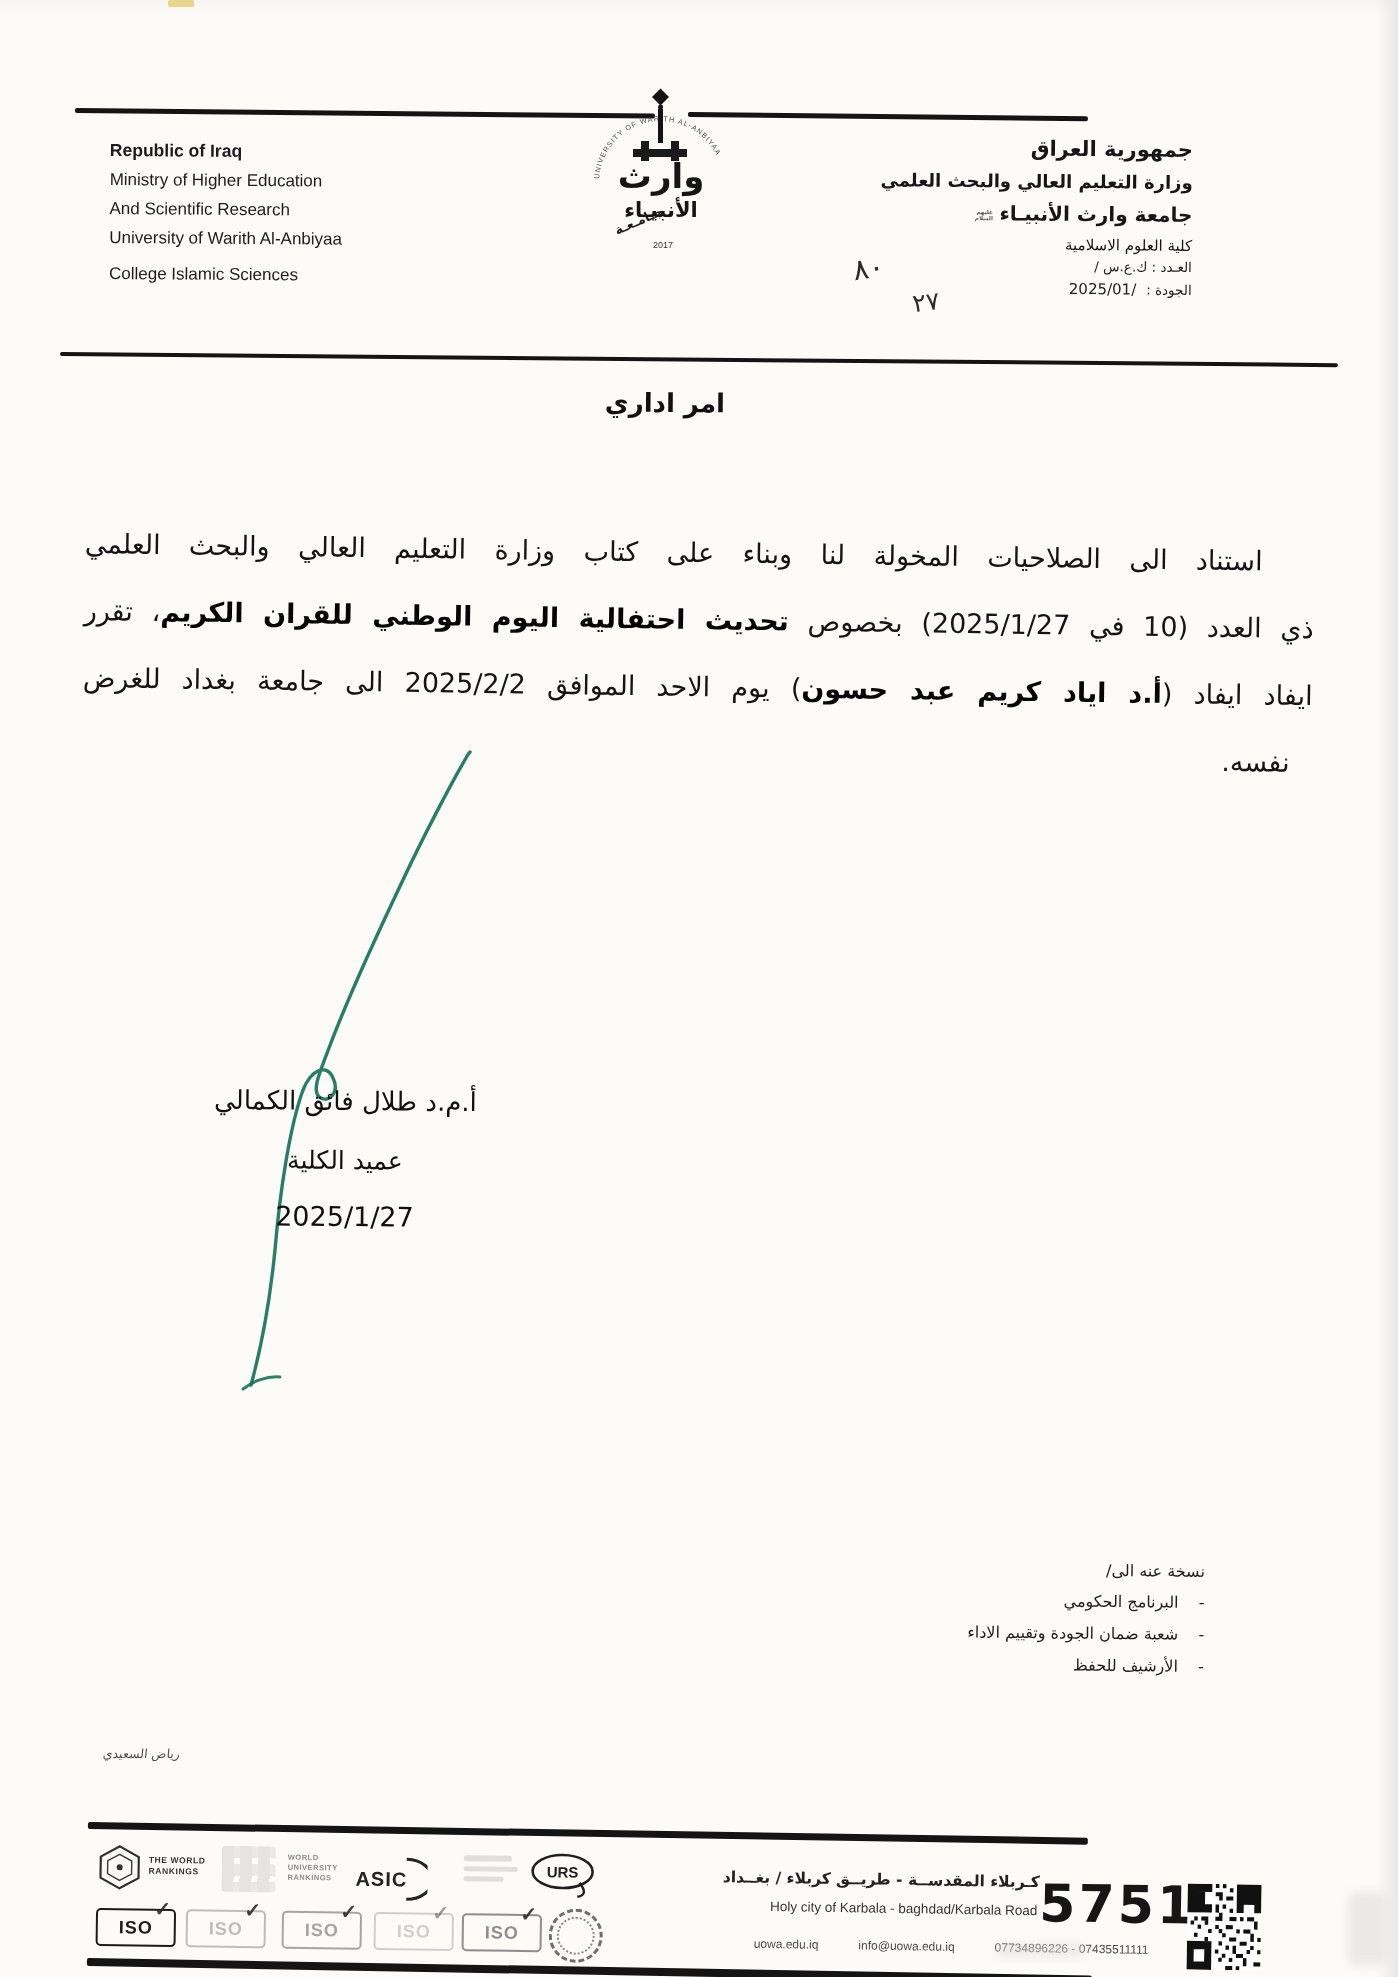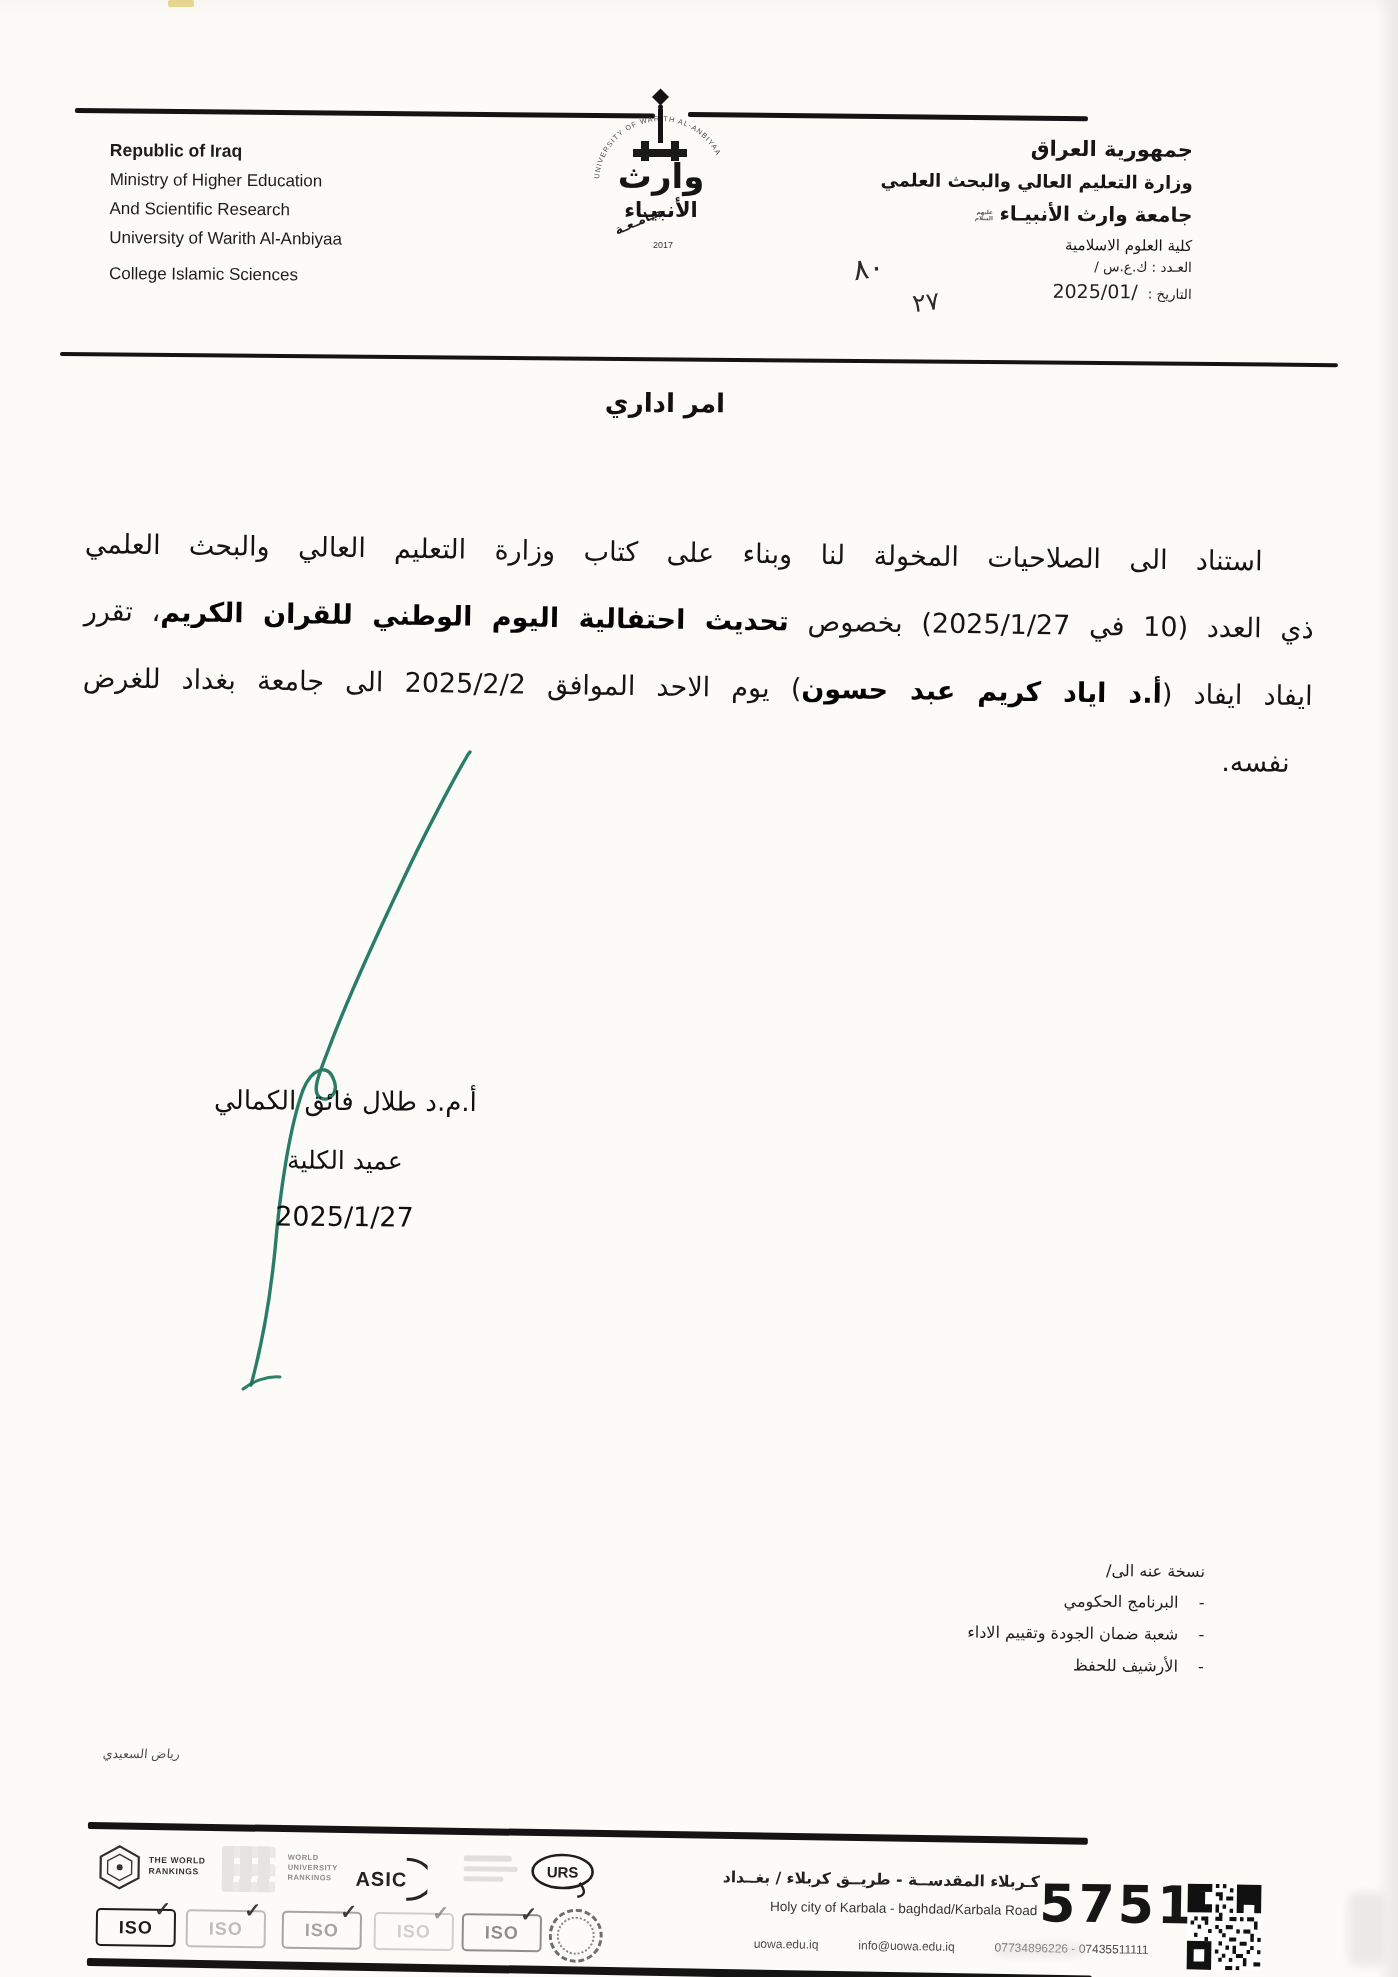--- a/index.html
+++ b/index.html
@@ -28,21 +28,21 @@
   .hdr-left .gap{margin-top:7px;}
 
   .hdr-right{position:absolute;right:205px;top:138px;direction:rtl;text-align:right;
     transform:rotate(.5deg);transform-origin:right top;color:#161616;}
   .hr-l1{font-size:21px;font-weight:bold;margin-bottom:10px;}
   .hr-l2{font-size:18px;font-weight:600;margin-bottom:10px;}
   .hr-l3{font-size:20px;font-weight:bold;margin-bottom:10px;}
   .honorific{display:inline-block;font-size:9px;color:#5a5a5a;transform:scale(.62);transform-origin:center;width:34px;letter-spacing:-1px;vertical-align:middle;}
   .hr-l4{font-size:15px;font-weight:500;font-family:"DejaVu Sans",sans-serif;margin-bottom:4px;}
   .hr-num,.hr-date{font-size:13.5px;color:#222;margin-bottom:6px;}
-  .hr-date .ltr{direction:ltr;unicode-bidi:isolate;font-size:19px;margin-right:10px;}
+  .hr-date .ltr{direction:ltr;unicode-bidi:isolate;font-size:15px;margin-right:10px;}
   .hand{position:absolute;font-size:29px;color:#2b2b2b;font-weight:500;}
   .hand-num{right:308px;top:116px;transform:rotate(-9deg);}
   .hand-day{right:252px;top:152px;font-size:25px;transform:rotate(-7deg);}
 
   
   .logo{position:absolute;left:583px;top:83px;}
 
   
   .doc-title{position:absolute;left:0;top:388px;width:1330px;text-align:center;
     font-size:26px;font-weight:bold;color:#111;transform:rotate(.4deg);}
@@ -155,21 +155,21 @@
     <text x="34" y="152" font-size="13" font-weight="bold" fill="#1c1c1c" transform="rotate(-24 34 152)" font-family="DejaVu Sans, sans-serif">جـامـعـة</text>
     <text x="80" y="165" text-anchor="middle" font-size="9" fill="#333" font-family="Liberation Sans, sans-serif">2017</text>
   </svg>
 
   <div class="hdr-right">
     <div class="hr-l1">جمهورية العراق</div>
     <div class="hr-l2">وزارة التعليم العالي والبحث العلمي</div>
     <div class="hr-l3"><span>جامعة وارث الأنبيـاء</span><span class="honorific">عليهم السلام</span></div>
     <div class="hr-l4">كلية العلوم الاسلامية</div>
     <div class="hr-num">العـدد : ك.ع.س /</div>
-    <div class="hr-date"><span>التاريخ :</span><span class="ltr">2025/01/</span></div>
+    <div class="hr-date"><span>الجودة :</span><span class="ltr">2025/01/</span></div>
     <div class="hand hand-num">٨٠</div>
     <div class="hand hand-day">٢٧</div>
   </div>
 
   <div class="rule mid-rule"></div>
 
   <div class="doc-title">امر اداري</div>
 
   <div class="body-par">
     <div class="bline indent">استناد الى الصلاحيات المخولة لنا وبناء على كتاب وزارة التعليم العالي والبحث العلمي</div>

